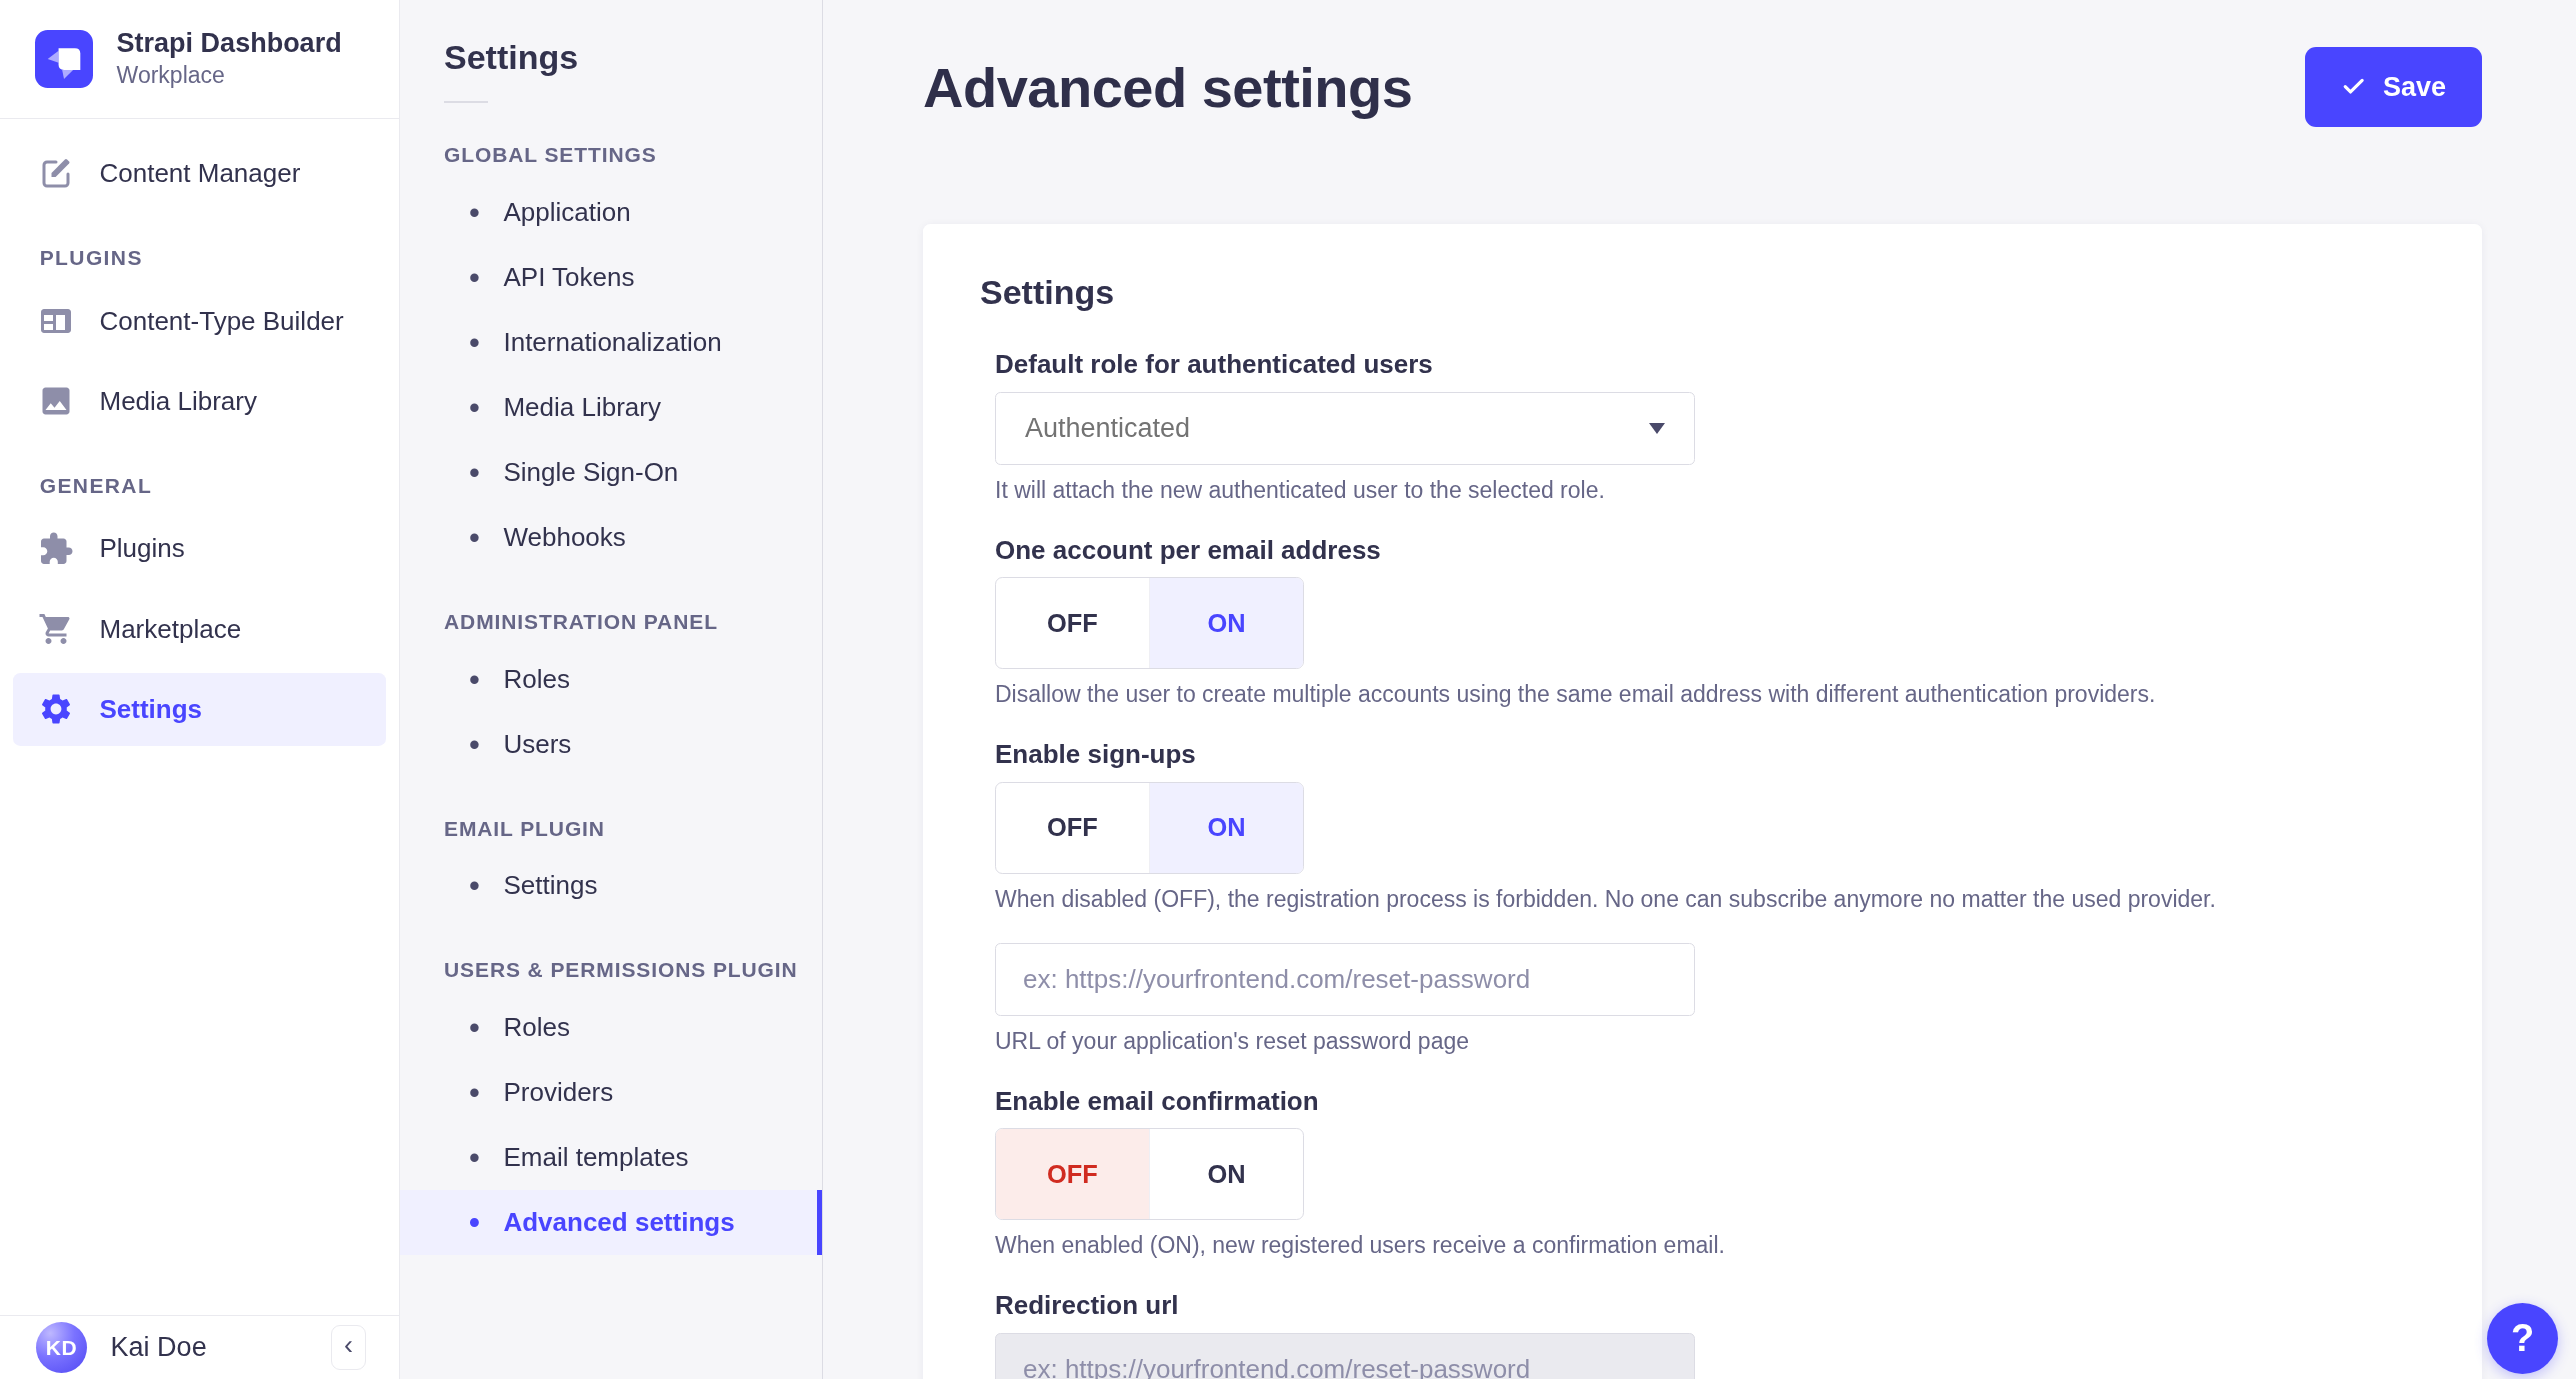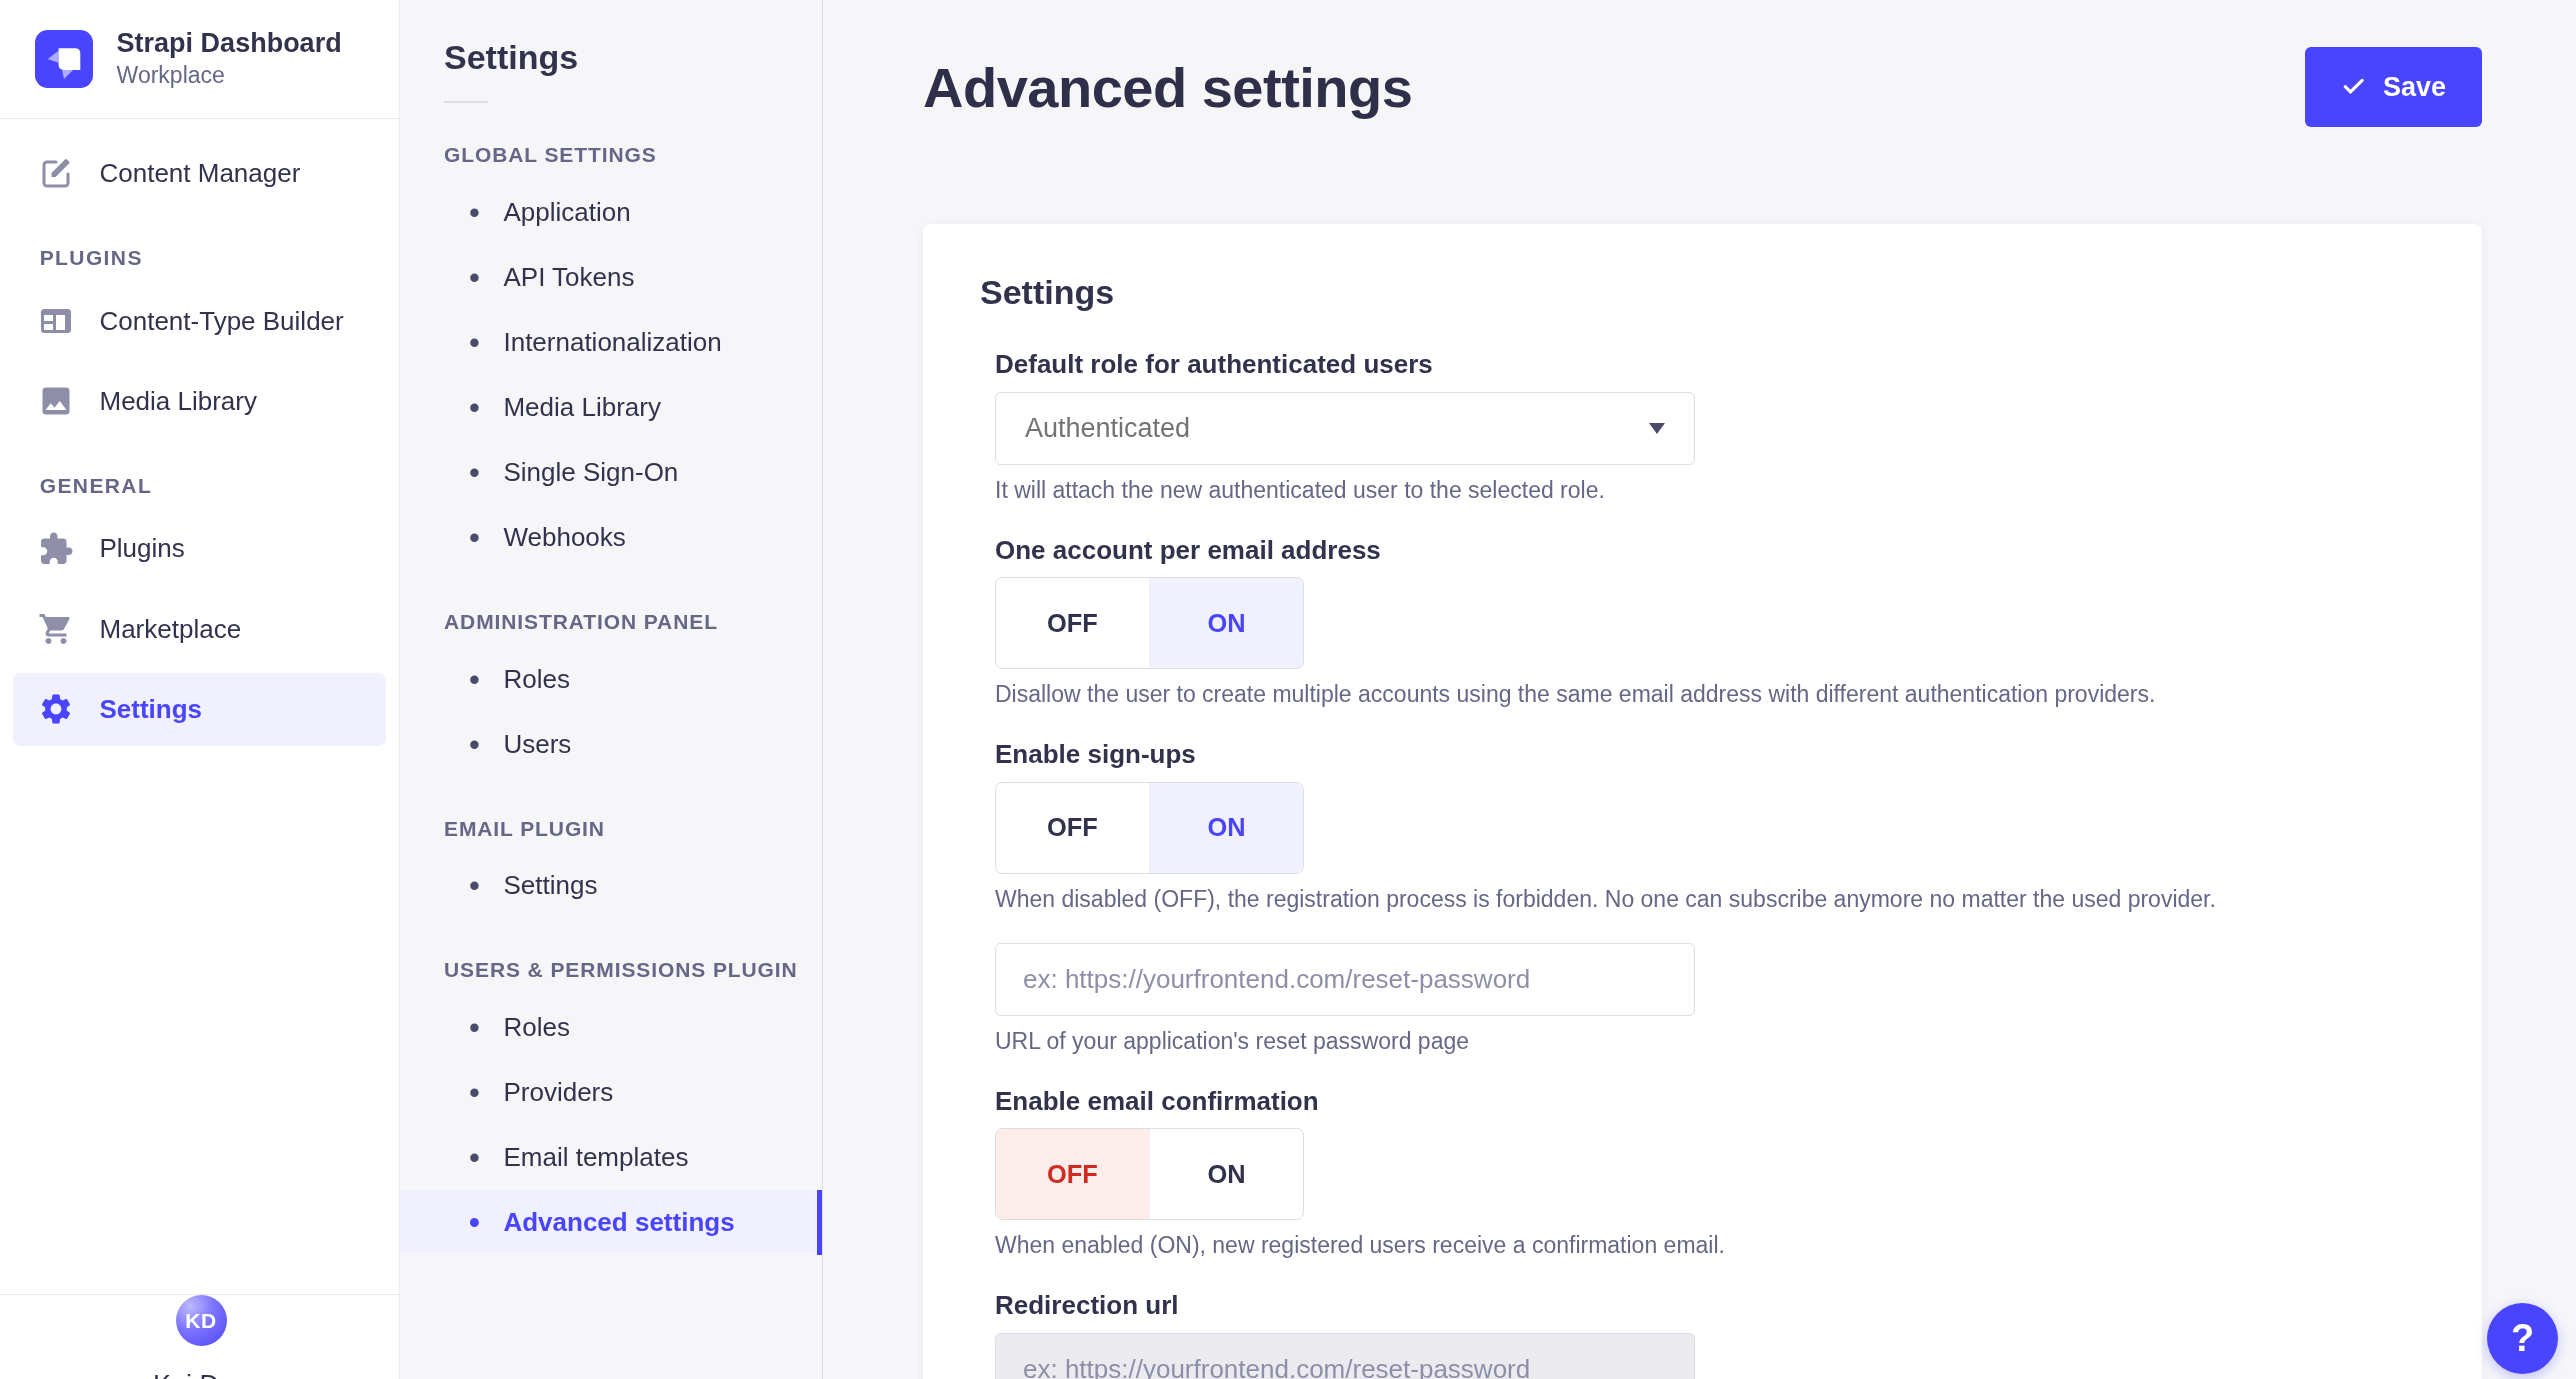--- a/index.html
+++ b/index.html
@@ -13,21 +13,21 @@
   .brand-logo { width:58px; height:58px; border-radius:12.7px; background:#4945ff; flex:none; }
   .brand-name { font-size:27px; font-weight:700; color:#32324d; line-height:1.25; }
   .brand-workspace { font-size:23px; color:#666687; line-height:1.3; }
   .nav { flex:1; padding:18px 12.7px 0; }
   .nav-item { display:flex; align-items:center; gap:25.4px; height:73px; padding:0 25.4px; margin-bottom:7.3px; border-radius:7.3px; font-size:26px; font-weight:500; color:#32324d; cursor:pointer; }
   .nav-item .icon { width:36px; height:36px; color:#8e8ea9; flex:none; display:flex; align-items:center; justify-content:center; }
   .nav-item .icon svg { width:36px; height:36px; }
   .nav-item.active { background:#f0f0ff; color:#4945ff; font-weight:700; }
   .nav-item.active .icon { color:#4945ff; }
   .nav-label { font-size:21px; font-weight:700; letter-spacing:1.4px; color:#666687; margin:36px 0 14.5px 27px; }
-  .sidebar-footer { border-top:1.8px solid #eaeaef; height:85px; display:flex; align-items:center; gap:23.6px; padding:0 33px 0 36px;flex-direction:column; }
+  .sidebar-footer { border-top:1.8px solid #eaeaef; height:64px; display:flex; align-items:center; gap:23.6px; padding:0 33px 0 36px; }
   .avatar { width:51px; height:51px; border-radius:50%; background:radial-gradient(circle at 28% 22%, #beb8ff 0%, #7a72ff 45%, #4f47f2 100%); color:#fff; font-size:21px; font-weight:700; display:flex; align-items:center; justify-content:center; letter-spacing:0.5px; cursor:pointer; flex:none; }
   .user-name { font-size:27px; color:#32324d; }
   .collapse-btn { margin-left:auto; width:35px; height:45px; border:1.8px solid #eaeaef; border-radius:9px; background:#fff; color:#4a4a6a; font-size:27px; line-height:1; display:flex; align-items:center; justify-content:center; cursor:pointer; padding-bottom:3.6px; }
 
   
   .subnav { width:423px; min-width:423px; background:#f6f6f9; border-right:1.8px solid #dcdce4; padding-top:38px; }
   .subnav-title { font-size:34px; font-weight:700; color:#32324d; margin-left:44px; }
   .subnav-rule { width:44px; height:2.7px; background:#dcdce4; margin:23.6px 0 0 44px; }
   .subnav-section { margin-top:40px; }
   .subnav-section:first-of-type { margin-top:53px; }
@@ -35,21 +35,21 @@
   .subnav-item { position:relative; height:65px; display:flex; align-items:center; gap:23.6px; padding-left:69px; font-size:26px; color:#32324d; cursor:pointer; }
   .subnav-item .bullet { font-size:31px; line-height:1; color:#4a4a6a; }
   .subnav-item.active { background:#f0f0ff; color:#4945ff; font-weight:700; }
   .subnav-item.active .bullet { color:#4945ff; }
   .subnav-item.active::after { content:""; position:absolute; right:0; top:0; bottom:0; width:5.5px; background:#4945ff; }
 
   
   .main { flex:1; display:flex; flex-direction:column; padding:0 94px 0 100px; }
   .page-header { display:flex; align-items:center; justify-content:space-between; margin-top:47px; height:87px; }
   .page-title { font-size:56px; font-weight:700; color:#2f2f4a; letter-spacing:-0.5px; }
-  .save-btn { display:flex; align-items:center; gap:16.4px; background:#4945ff; color:#fff; border:none; border-radius:6px; height:80px; padding:0 36px; font-size:27px; font-weight:600; font-family:inherit; cursor:pointer; }
+  .save-btn { display:flex; align-items:center; gap:16.4px; background:#4945ff; color:#fff; border:none; border-radius:11px; height:80px; padding:0 36px; font-size:27px; font-weight:600; font-family:inherit; cursor:pointer; }
   .save-btn svg { width:25.4px; height:25.4px; }
 
   .card { margin-top:97px; background:#fff; border-radius:7.3px; box-shadow:0 1.8px 9px rgba(33,33,82,.06); padding:49px 57px 73px; min-height:1199px; }
   .card-title { font-size:34px; font-weight:600; color:#32324d; line-height:39px; }
   .field { margin-top:30px;margin-left:15px; }
   .field.first { margin-top:36px; }
   .field-label { font-size:26px; font-weight:600; color:#32324d; line-height:32px; margin-bottom:11.8px; }
   .hint { font-size:23px; color:#666687; line-height:27px; margin-top:11.8px; }
 
   .select { width:700px; height:73px; border:1.8px solid #dcdce4; border-radius:5.5px; background:#fff; display:flex; align-items:center; justify-content:space-between; padding:0 29px; font-size:27px; color:#737373; cursor:pointer; }

